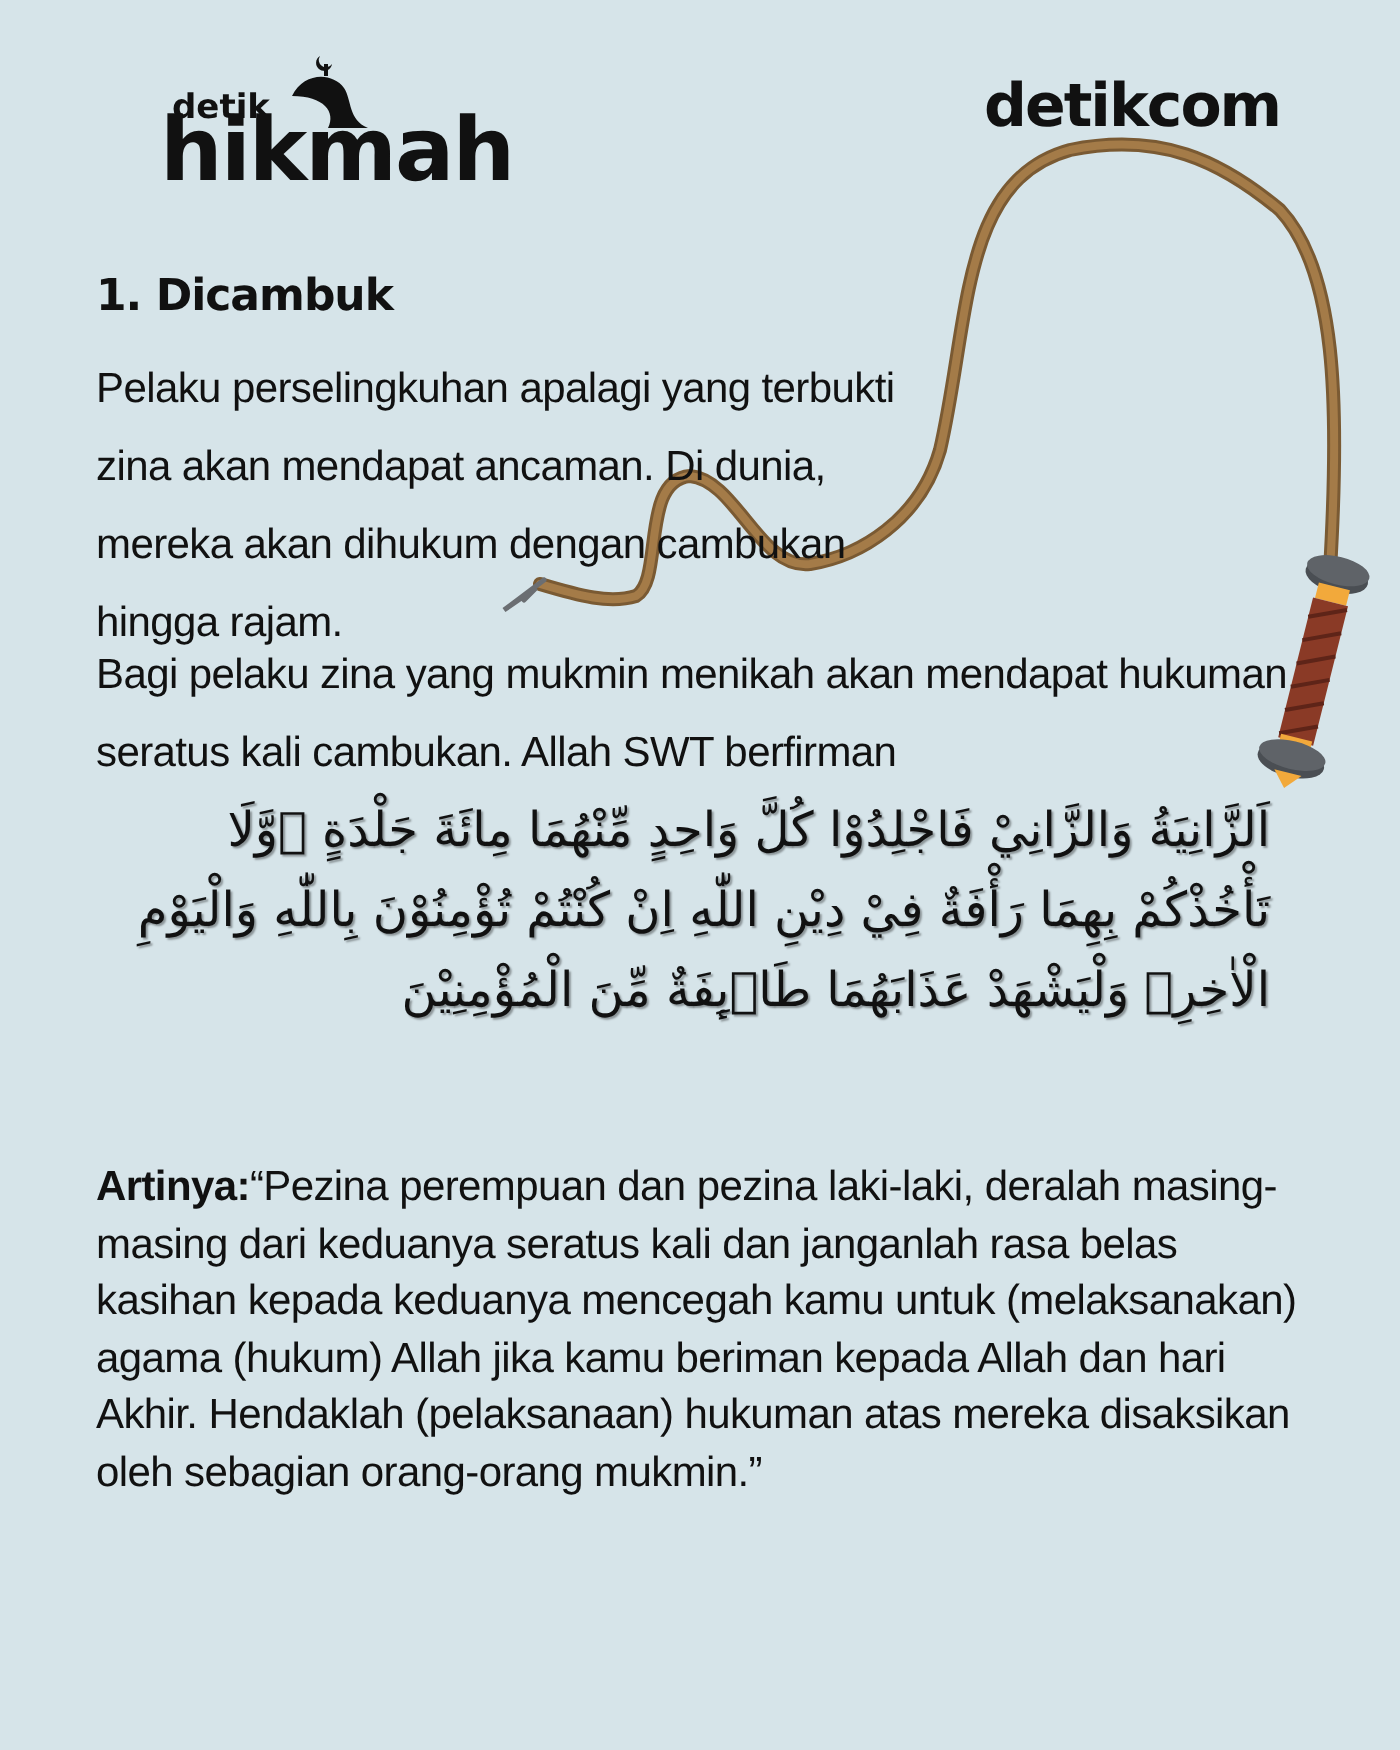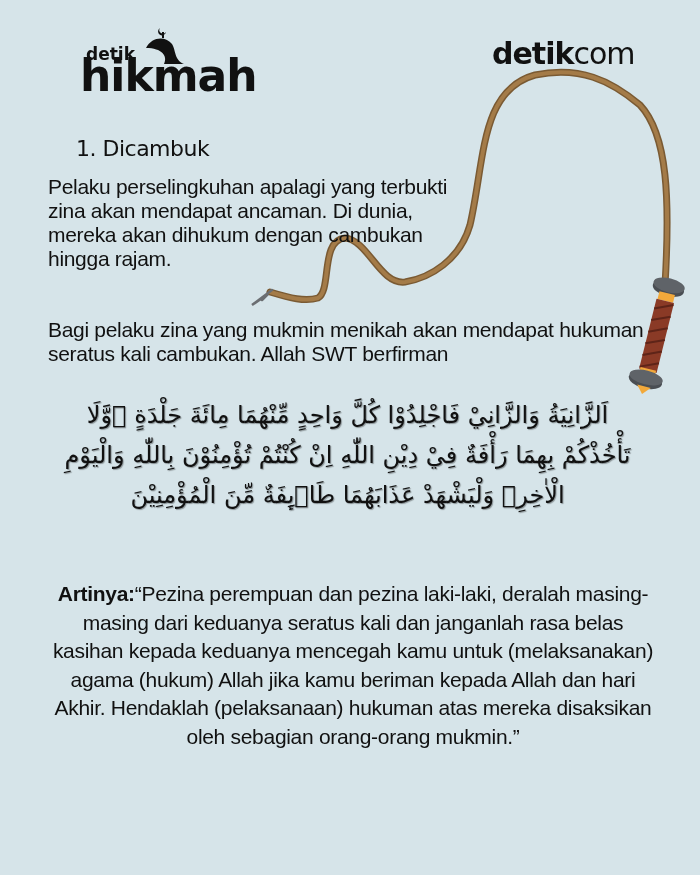--- a/index.html
+++ b/index.html
@@ -21,44 +21,43 @@
       position: absolute; left: 0; top: 30px;
       font-family: "DejaVu Sans", sans-serif; font-size: 44px; font-weight: bold; color: #111;
       letter-spacing: -1px; line-height: 44px; margin-left: 44px;
     }
     .logo-hikmah svg.mosque { position: absolute; left: 88px; top: 0; }
     .logo-detikcom {
       position: absolute; left: 492px; top: 36px;
       font-family: "DejaVu Sans", sans-serif; font-size: 30px; color: #111; letter-spacing: -1px;
     }
     .logo-detikcom .b { font-weight: bold; }
-    .logo-detikcom .n { font-weight: normal; }
+    .logo-detikcom .n { font-weight: bold; }
     .whip { position: absolute; left: 0; top: 0; pointer-events: none; }
     .section-title {
       position: absolute; left: 48px; top: 136px;
-      font-family: "DejaVu Sans", sans-serif; font-weight: normal; font-size: 22px; letter-spacing: -0.5px; margin-left: 28px;
+      font-family: "DejaVu Sans", sans-serif; font-weight: bold; font-size: 22px; letter-spacing: -0.5px;
     }
     .para {
       position: absolute; left: 48px;
-      font-family: "Liberation Sans", sans-serif; font-size: 21px; line-height: 24px; color: #111;
+      font-family: "Liberation Sans", sans-serif; font-size: 21px; line-height: 39px; color: #111;
       letter-spacing: -0.3px;
     }
     .para1 { top: 175px; width: 420px; }
     .para2 { top: 318px; width: 600px; }
     .arabic {
       position: absolute; left: 60px; top: 395px; width: 575px;
-      direction: rtl; text-align: center;
+      direction: rtl; 
       font-family: "DejaVu Sans", sans-serif; font-size: 24px; line-height: 40px; color: #111;
       text-shadow: 1px 1px 1px rgba(0,0,0,0.35);
     }
     .translation {
       position: absolute; left: 48px; top: 580px; width: 610px;
       font-family: "Liberation Sans", sans-serif; font-size: 21px; line-height: 28.5px; color: #111;
       letter-spacing: -0.3px;
-      text-align: center;
     }
     .translation .label { font-weight: bold; }
   </style>
 </head>
 <body>
 
 <svg class="whip" width="700" height="875" viewBox="0 0 700 875">
 
   <path d="M 270 292 C 290 298, 305 302, 318 298 C 332 290, 320 240, 345 238 C 368 240, 380 285, 405 282 C 430 278, 460 260, 470 225 C 485 160, 480 90, 535 75 C 580 66, 610 80, 640 105 C 668 135, 670 200, 665 285" fill="none" stroke="#7a5a33" stroke-width="7" stroke-linecap="round"></path>
   <path d="M 270 292 C 290 298, 305 302, 318 298 C 332 290, 320 240, 345 238 C 368 240, 380 285, 405 282 C 430 278, 460 260, 470 225 C 485 160, 480 90, 535 75 C 580 66, 610 80, 640 105 C 668 135, 670 200, 665 285" fill="none" stroke="#a47b48" stroke-width="4" stroke-linecap="round"></path>

